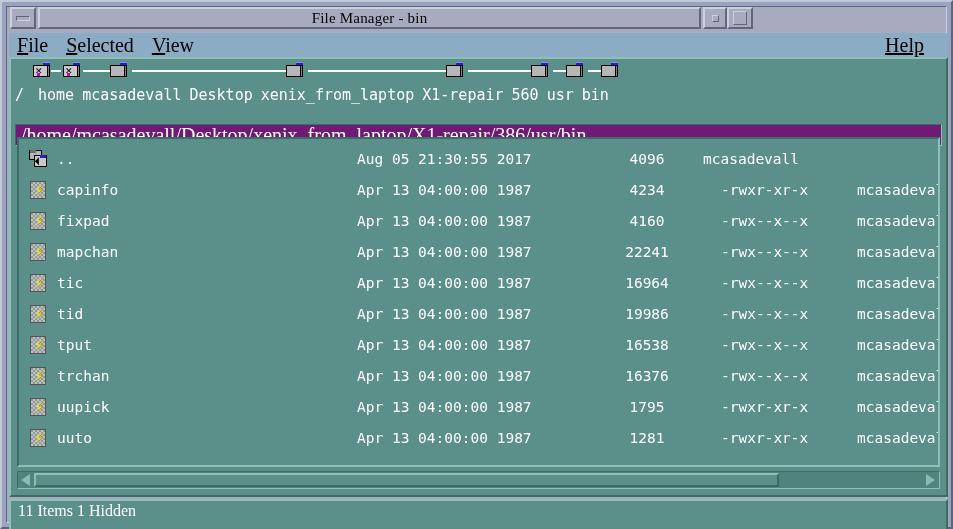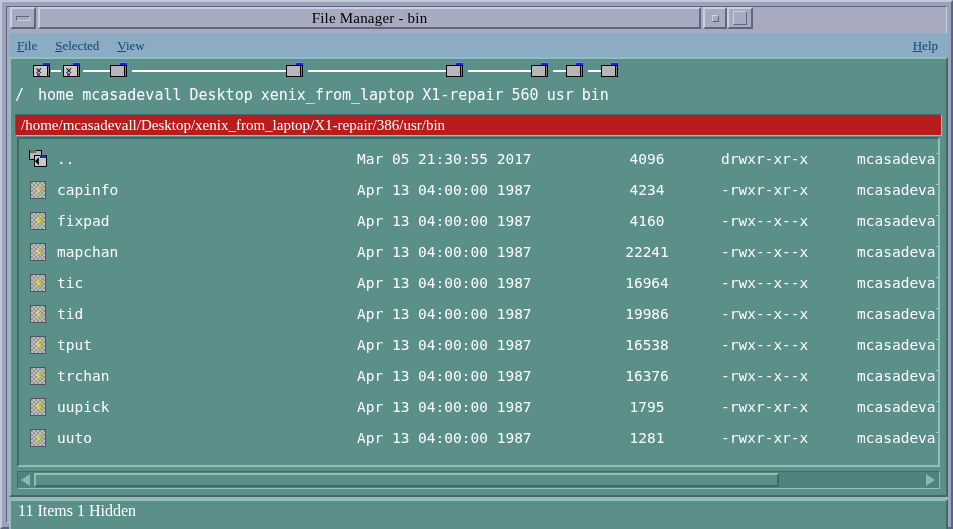--- a/index.html
+++ b/index.html
@@ -112,29 +112,29 @@
     left: 7px; top: 31px;
     width: 939px; height: 24px;
     box-sizing: border-box;
     background: #8cabc4;
     display: flex;
     align-items: center;
     padding: 0 8px;
   }
   .menu-item {
     font-family: "Liberation Serif", serif;
-    font-size: 13px;
-    color: #0c4a6e;
+    font-size: 20px;
+    color: #000000;
     margin-right: 18px;
     line-height: 1;
     white-space: nowrap;
   }
   .menu-item .mn { text-decoration: underline; }
   #menu-spacer { flex: 1 1 auto; }
-  #menu-help { margin-right: 2px; }
+  #menu-help { margin-right: 16px; text-decoration: underline; }
 
   
   #client {
     position: absolute;
     left: 7px; top: 55px;
     width: 939px; height: 440px;
     box-sizing: border-box;
     background: #5a9089;
     border-top: 2px solid #8fc0b8;
     border-left: 2px solid #8fc0b8;
@@ -212,30 +212,30 @@
     line-height: 24px;
     white-space: nowrap;
     padding-left: 4px;
     letter-spacing: 0px;
   }
   #crumb-text .seg { margin-right: 8px; }
   #crumb-text .seg:first-child { margin-right: 14px; }
 
   
   #path-field {
-    margin: 7px 4px 0 4px;
+    margin: 17px 4px 0 4px;
     height: 22px;
     box-sizing: border-box;
-    background: #b91c1c;
+    background: #701a75;
     border-top: 1px solid #3d6b66;
     border-left: 1px solid #3d6b66;
     border-right: 1px solid #8fc0b8;
     border-bottom: 1px solid #8fc0b8;
     font-family: "Liberation Serif", serif;
-    font-size: 15px;
+    font-size: 20px;
     color: #ffffff;
     line-height: 20px;
     padding-left: 5px;
     white-space: nowrap;
     overflow: hidden;
   }
 
   
   #list-pane {
     position: absolute;
@@ -495,23 +495,22 @@
             <div class="col-icon">
               <div class="up-icon">
                 <div class="f1"></div>
                 <div class="f1tab"></div>
                 <div class="f2"></div>
                 <div class="f2tab"></div>
                 <div class="arrow">⏴</div>
               </div>
             </div>
             <div class="col-name">..</div>
-            <div class="col-date">Mar 05 21:30:55 2017</div>
+            <div class="col-date">Aug 05 21:30:55 2017</div>
             <div class="col-size">4096</div>
-            <div class="col-perm">drwxr-xr-x</div>
             <div class="col-owner">mcasadevall</div>
           </div>
           <div class="file-row">
             <div class="col-icon">
               <div class="exe-icon">
                 <div class="bolt">⚡</div>
               </div>
             </div>
             <div class="col-name">capinfo</div>
             <div class="col-date">Apr 13 04:00:00 1987</div>

